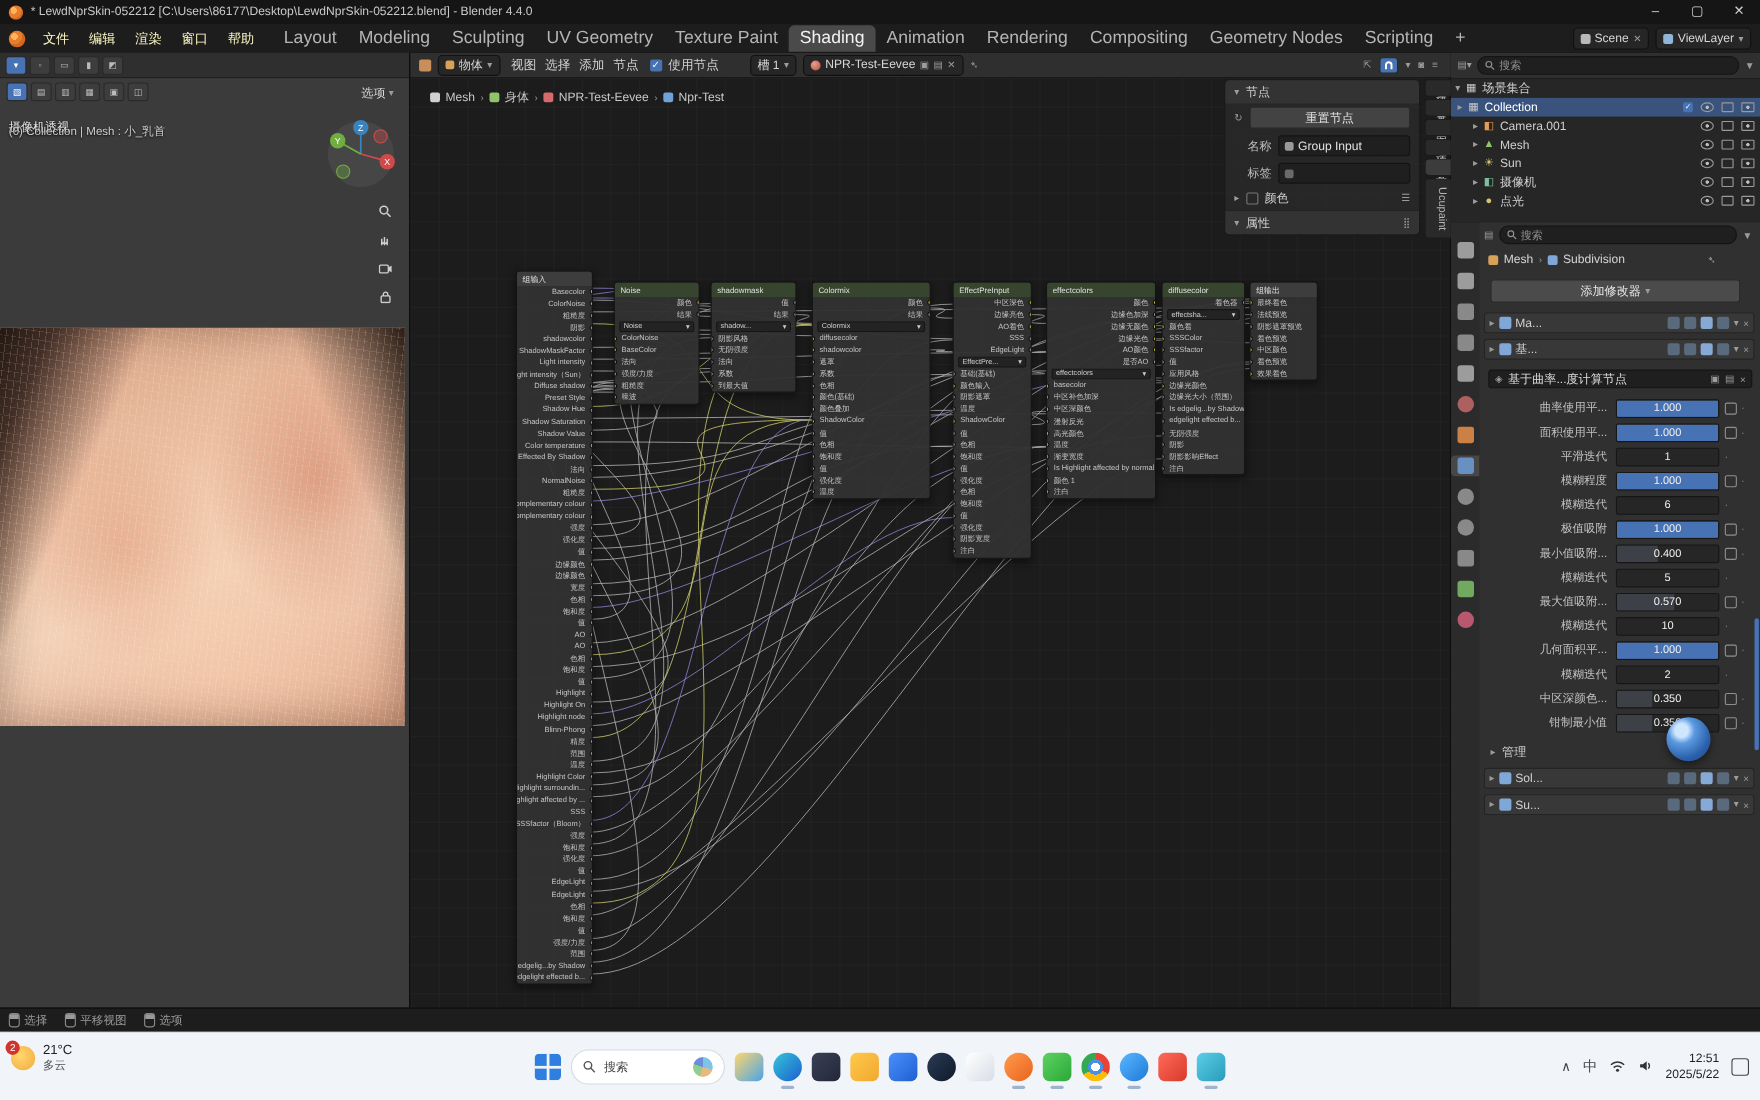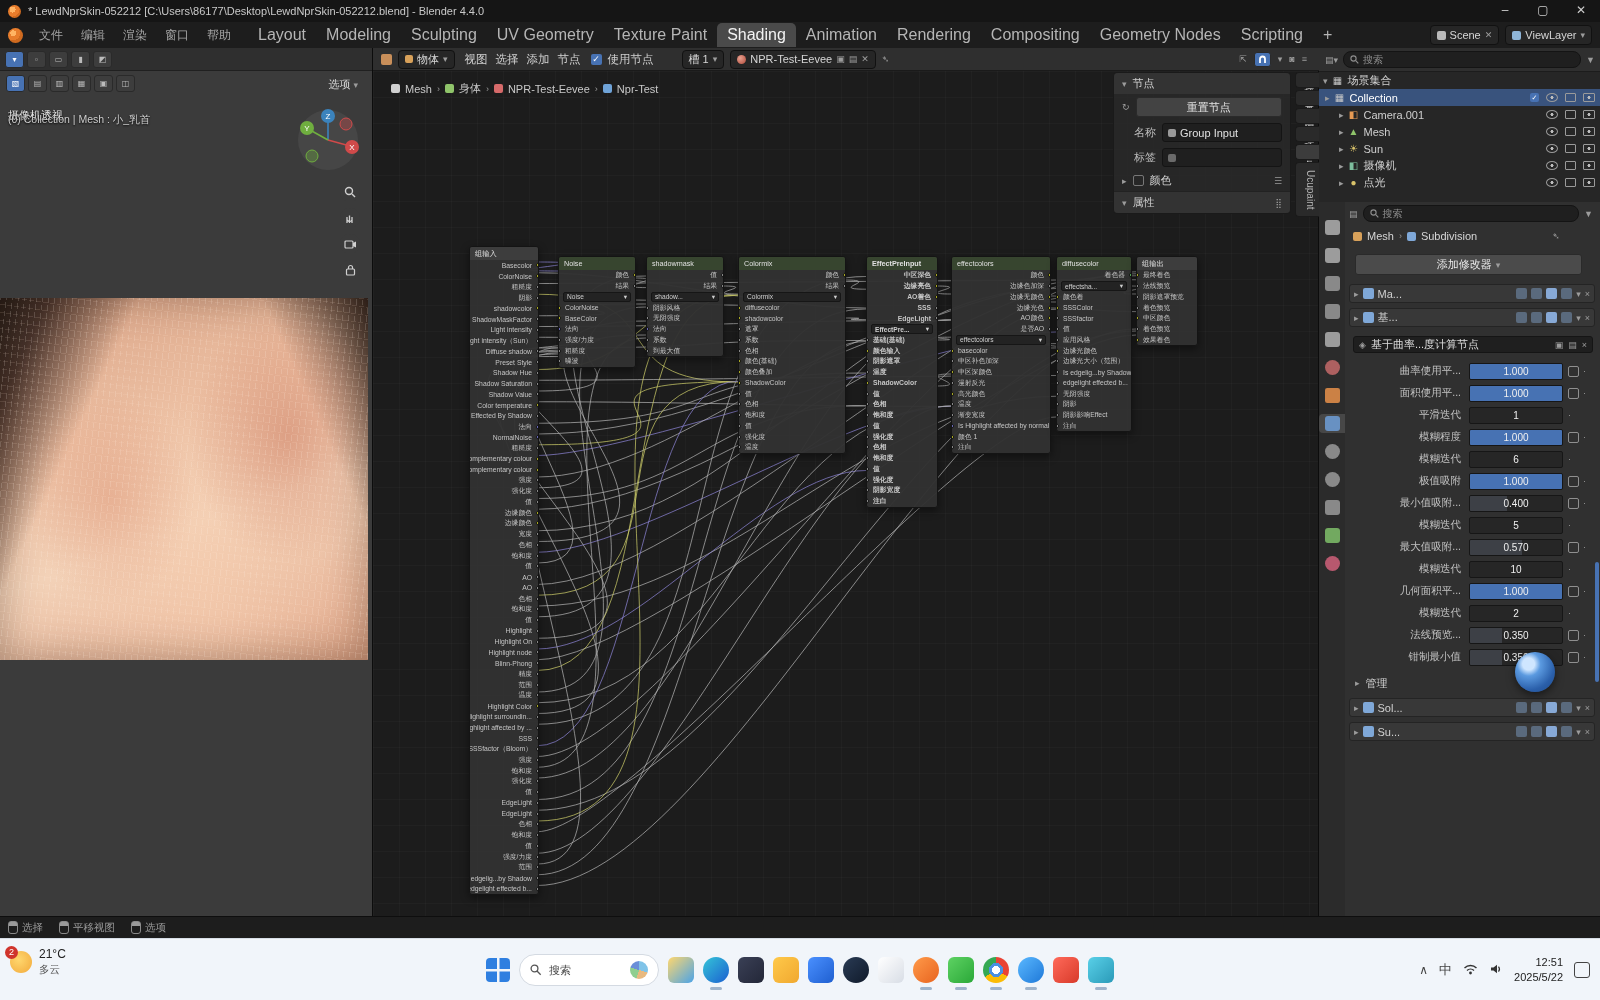--- a/index.html
+++ b/index.html
@@ -10,21 +10,21 @@
   
   #titlebar{position:absolute;left:0;top:0;width:1600px;height:22px;background:#151515;
             display:flex;align-items:center;font-size:11px;color:#c9c9c9}
   .blicon{width:13px;height:13px;border-radius:50%;margin:0 7px 0 8px;
           background:radial-gradient(circle at 35% 35%,#ffb464 0 3px,#e87d2c 3px 7px,#cf6a1f 7px)}
   .wincaps{margin-left:auto;display:flex}
   .winbtn{width:38px;height:22px;line-height:20px;text-align:center;color:#cfcfcf;font-size:12px}
   
   #topbar{position:absolute;left:0;top:22px;width:1600px;height:26px;background:#1d1d1d;
           display:flex;align-items:center;border-bottom:1px solid #101010}
-  .tmenu{padding:0 9px;font-size:12px;color:#a3a3a3;line-height:26px}
+  .tmenu{padding:0 9px;font-size:12px;color:#fef9c3;line-height:26px}
   .wtab{padding:0 10px;font-size:16px;color:#b5b5b5;line-height:24px;border-radius:5px 5px 0 0;white-space:nowrap}
   .wtab.active{background:#4a4a4a;color:#f2f2f2}
   .pillField{display:flex;align-items:center;gap:4px;background:#262626;border:1px solid #111;
              border-radius:4px;height:18px;padding:0 6px;font-size:11px;color:#d6d6d6;white-space:nowrap}
   .mini{font-size:9px;color:#9c9c9c}
   
   #viewport{position:absolute;left:0;top:48px;width:372px;height:868px;background:#3b3b3b;overflow:hidden}
   .vhead{position:absolute;left:0;top:0;width:100%;height:23px;background:#2f2f2f;border-bottom:1px solid #202020;
          display:flex;align-items:center;gap:3px;padding-left:5px;box-sizing:border-box}
   .sqbtn{width:17px;height:15px;background:#3d3d3d;border:1px solid #2a2a2a;border-radius:3px;
@@ -778,21 +778,21 @@
         </div>
         <div class="nrow">
           <span>强化度</span>
           <span class="ndot l" style="background: rgb(160, 160, 160);"></span>
         </div>
         <div class="nrow">
           <span>温度</span>
           <span class="ndot l" style="background: rgb(160, 160, 160);"></span>
         </div>
       </div>
-      <div class="node" style="left: 493px; top: 208px; width: 70px; font-weight: bold;">
+      <div class="node" style="left: 493px; top: 208px; width: 70px;">
         <div class="nhd" style="background: rgb(55, 69, 47);">EffectPreInput</div>
         <div class="nrow out">
           <span>中区深色</span>
           <span class="ndot r" style="background: rgb(199, 199, 41);"></span>
         </div>
         <div class="nrow out">
           <span>边缘亮色</span>
           <span class="ndot r" style="background: rgb(199, 199, 41);"></span>
         </div>
         <div class="nrow out">
@@ -1396,21 +1396,21 @@
         <div class="prow" style="top: 400px;">
           <span class="plab">模糊迭代</span>
           <span class="pwidget">
             <span class="pval">2</span>
           </span>
           <span class="pdeco">
             <span>·</span>
           </span>
         </div>
         <div class="prow" style="top: 422px;">
-          <span class="plab">法线预览...</span>
+          <span class="plab">中区深颜色...</span>
           <span class="pwidget">
             <span class="pfill gray" style="width: 35%;"></span>
             <span class="pval">0.350</span>
           </span>
           <span class="pdeco">
             <span class="inicon"></span>
             <span>·</span>
           </span>
         </div>
         <div class="prow" style="top: 444px;">

